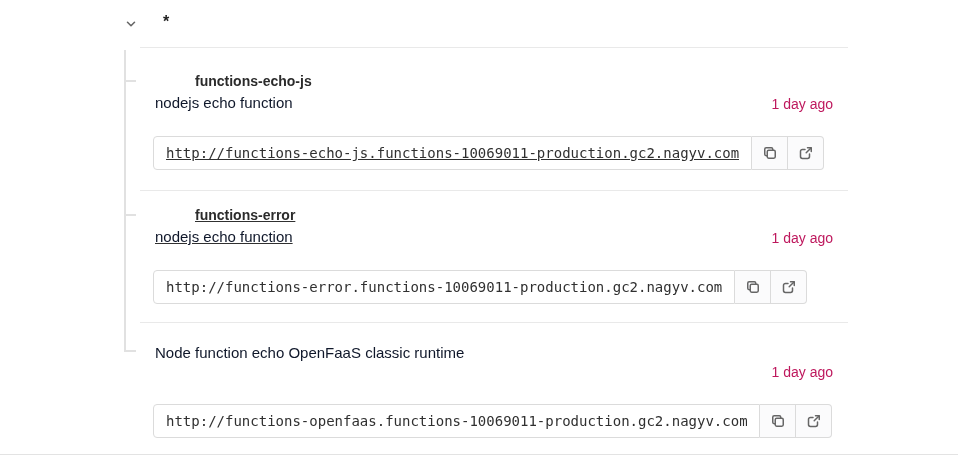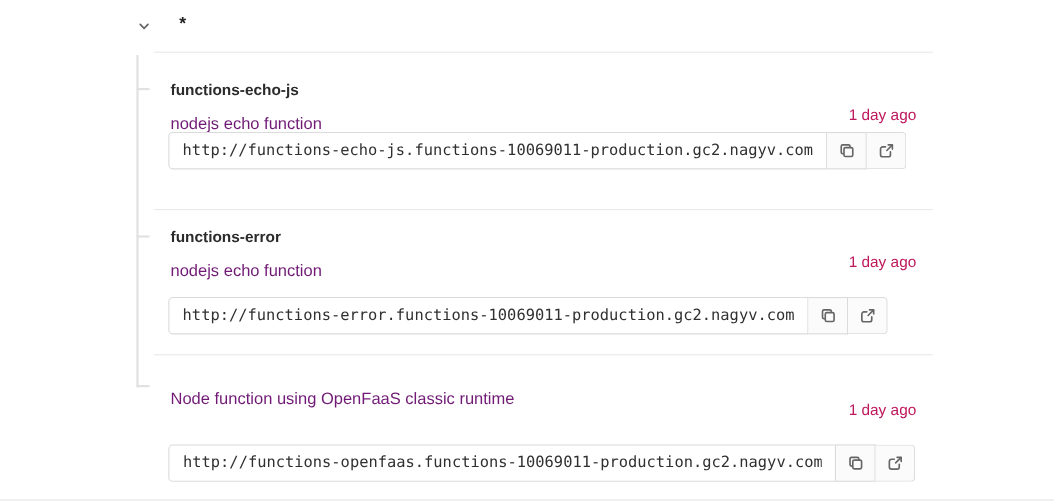--- a/index.html
+++ b/index.html
@@ -80,52 +80,53 @@
   .tick-1 { top: 214px; }
   .tick-2 { top: 350px; }
 
   
   .fn-item {
     position: absolute;
     left: 155px;
     right: 125px;
   }
   .fn-item-0 { top: 72px; }
-  .fn-item-1 { top: 206px; }
+  .fn-item-1 { top: 206px; text-decoration: underline; }
   .fn-item-2 { top: 340px; }
   .fn-name {
     font-size: 14px;
     font-weight: 700;
     line-height: 18px;
     color: #2b2b2b;
+    margin-left: 40px;
   }
   .fn-desc {
     font-size: 15px;
     line-height: 20px;
-    margin-top: 13px;
-    color: #701a75;
+    margin-top: 3px;
+    color: #0f172a;
   }
   .fn-time {
     position: absolute;
     right: 0;
     top: 22px;
     font-size: 14px;
     line-height: 20px;
     color: #be185d;
   }
 
   
   .url-group {
     position: absolute;
     left: 153px;
     height: 34px;
     display: flex;
     align-items: stretch;
   }
-  .url-group-0 { top: 120px; }
+  .url-group-0 { top: 136px; text-decoration: underline; }
   .url-group-1 { top: 270px; }
   .url-group-2 { top: 404px; }
   .url-input {
     height: 34px;
     border: 1px solid #dbdbdb;
     border-radius: 4px 0 0 4px;
     background: #ffffff;
     padding: 0 12px;
     font-family: "DejaVu Sans Mono", monospace;
     font-size: 14px;
@@ -220,21 +221,21 @@
       <svg width="16" height="16" viewBox="0 0 16 16" fill="none">
         <path d="M7 4.5 H4.4 A1.9 1.9 0 0 0 2.5 6.4 V11.6 A1.9 1.9 0 0 0 4.4 13.5 H9.6 A1.9 1.9 0 0 0 11.5 11.6 V9" stroke="#666666" stroke-width="1.5" stroke-linecap="round"></path>
         <path d="M9.5 2.75 H13.25 V6.5" stroke="#666666" stroke-width="1.5" stroke-linecap="round" stroke-linejoin="round"></path>
         <path d="M13 3 L8.2 7.8" stroke="#666666" stroke-width="1.5" stroke-linecap="round"></path>
       </svg>
     </span>
   </button>
 </div>
 
 <div class="fn-item fn-item-2">
-  <div class="fn-desc">Node function using OpenFaaS classic runtime</div>
+  <div class="fn-desc">Node function echo OpenFaaS classic runtime</div>
   <div class="fn-time">1 day ago</div>
 </div>
 <div class="url-group url-group-2">
   <input class="url-input" readonly="" value="http://functions-openfaas.functions-10069011-production.gc2.nagyv.com" style="">
   <button class="url-btn">
     <span class="icon-wrap">
       <svg width="16" height="16" viewBox="0 0 16 16" fill="none">
         <rect x="2.75" y="2.75" width="8" height="8" rx="1.4" stroke="#666666" stroke-width="1.5"></rect>
         <rect x="5.25" y="5.25" width="8" height="8" rx="1.4" fill="#fbfbfc" stroke="#666666" stroke-width="1.5"></rect>
       </svg>

